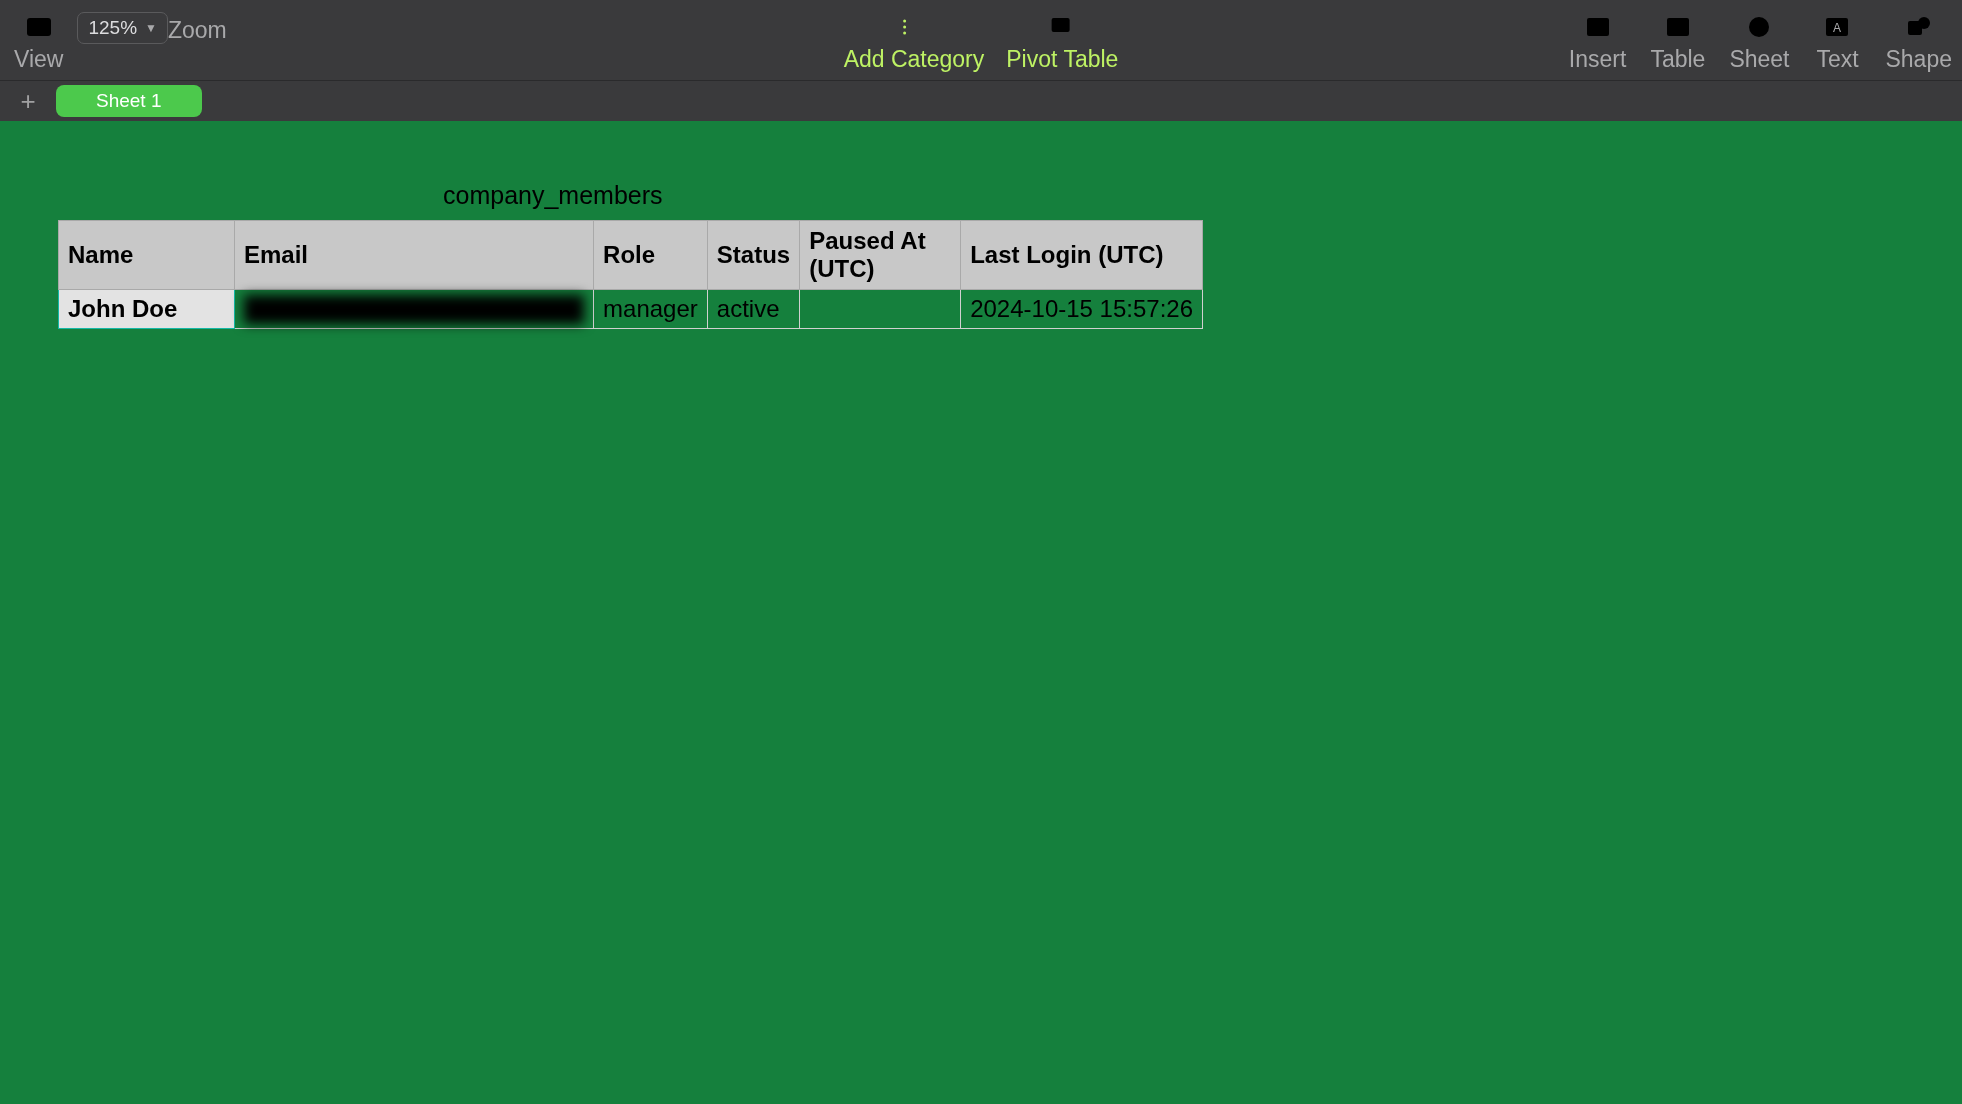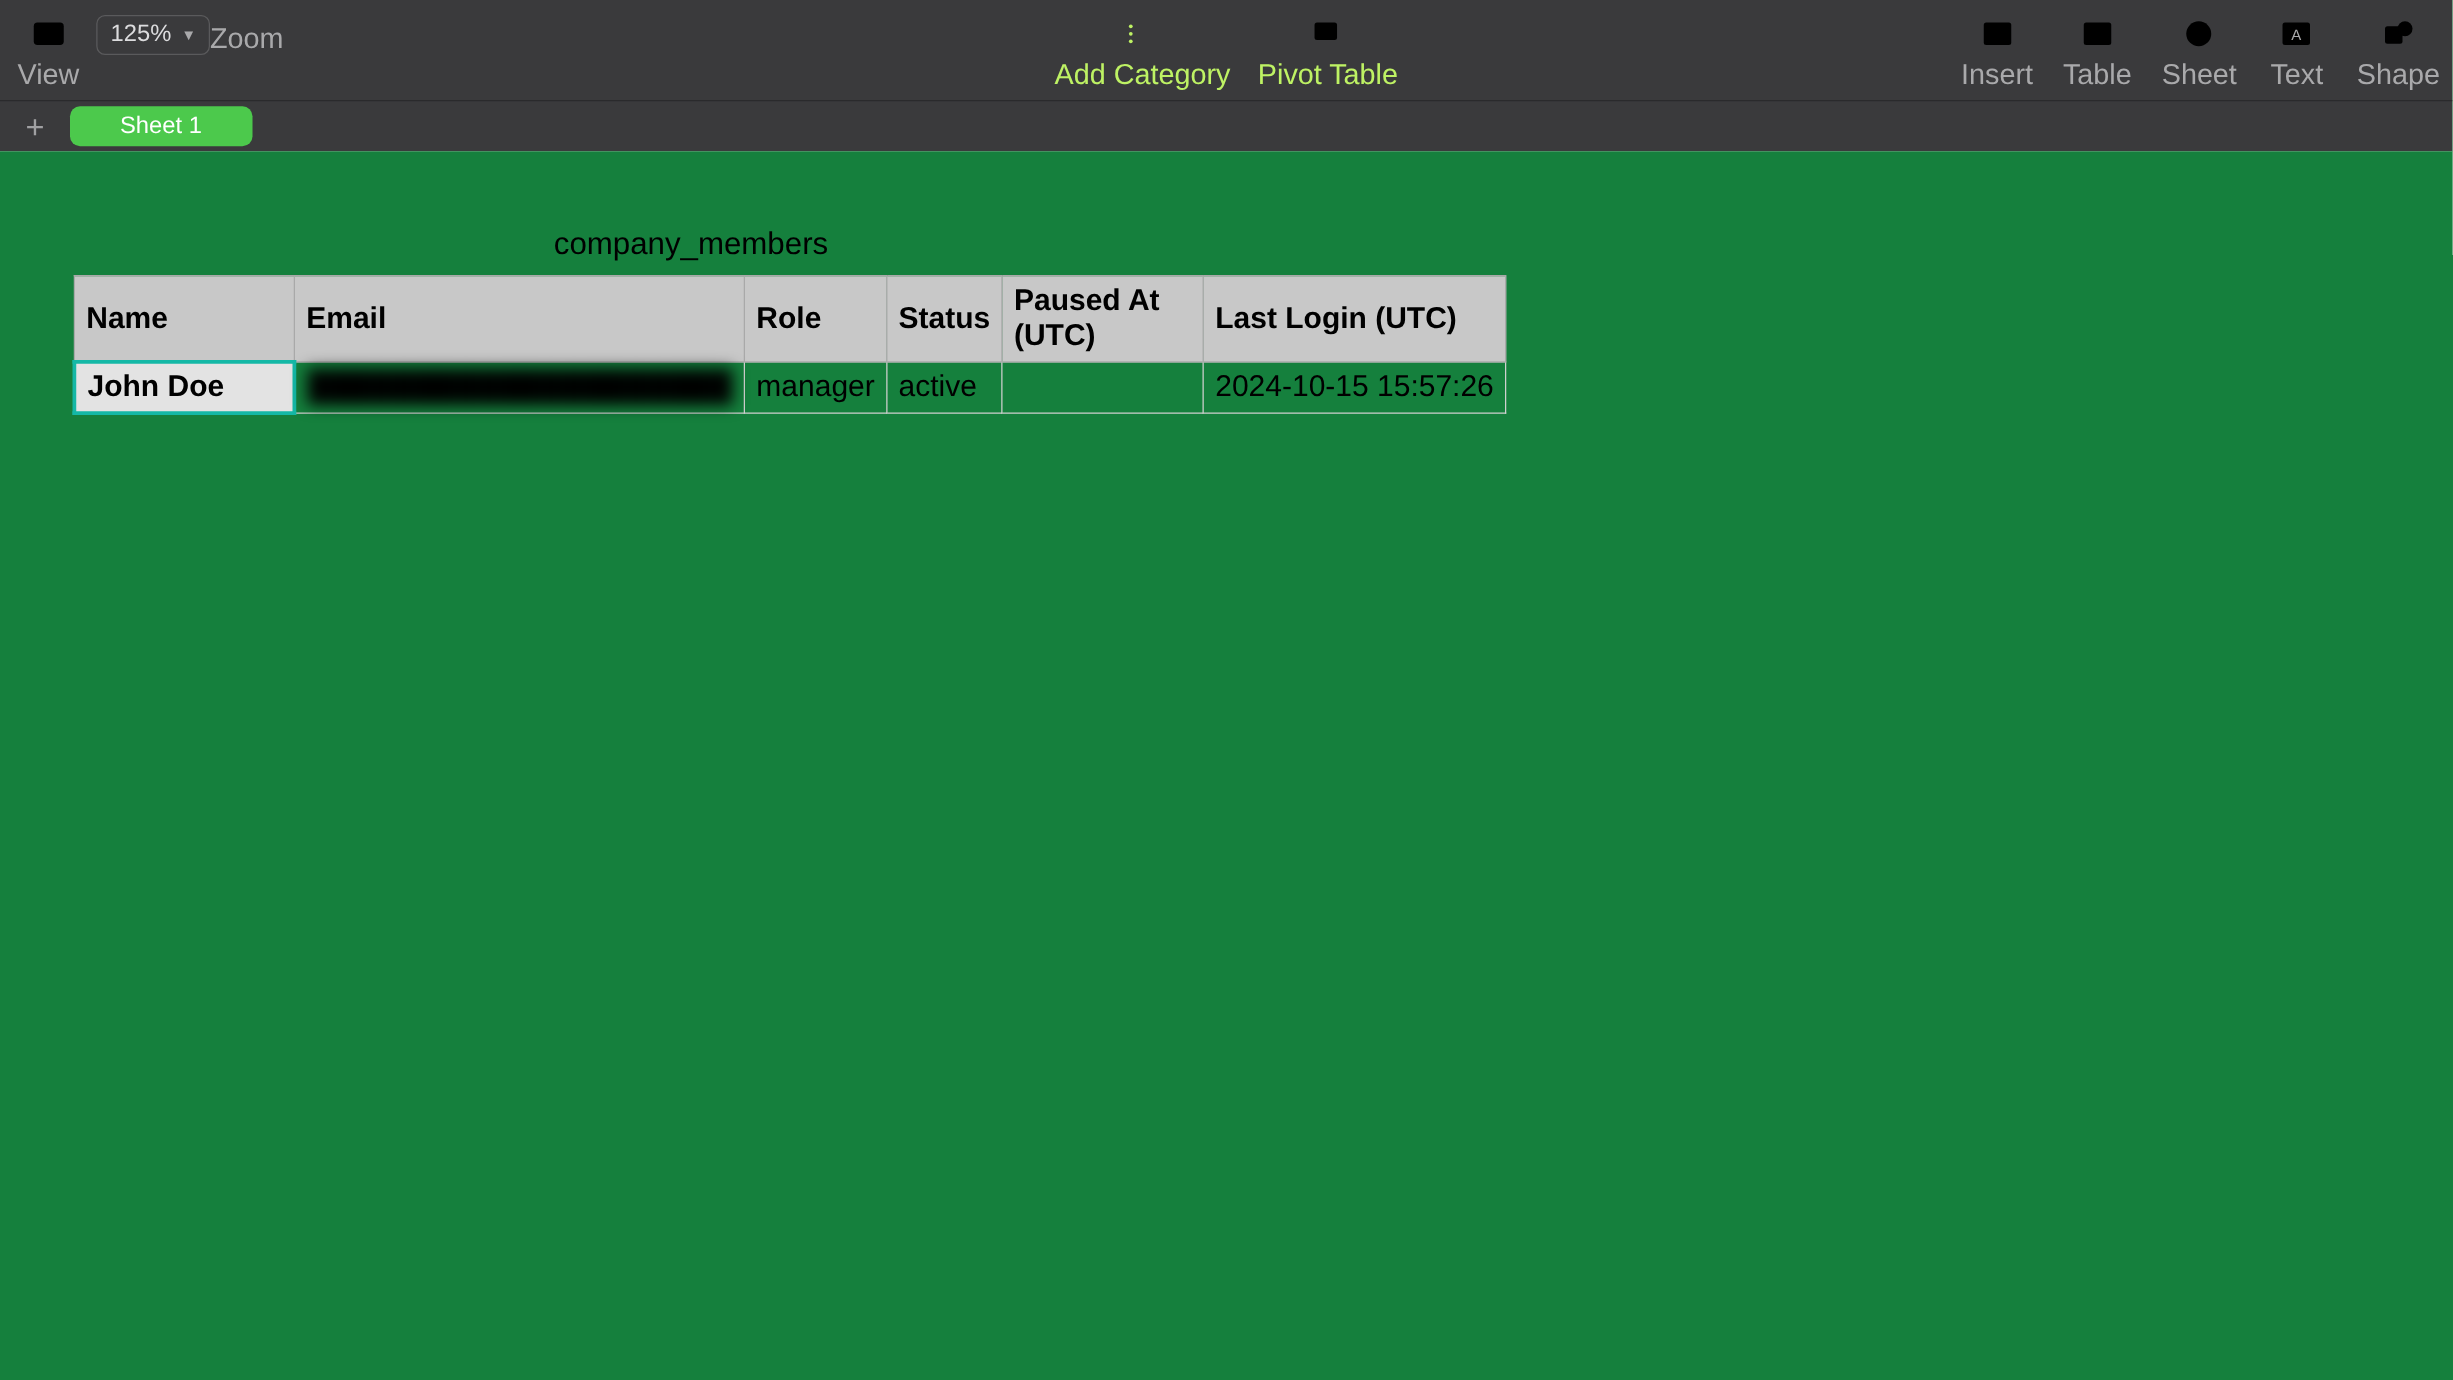--- a/index.html
+++ b/index.html
@@ -112,21 +112,21 @@
     table.data td {
       padding: 5px 9px;
       border: 1px solid #d0d0d0;
       color: #000;
       vertical-align: middle;
       white-space: nowrap;
     }
     table.data tr td.rowhead {
       background: #e3e3e3;
       font-weight: 700;
-      border: 3px solid #14b8a6;
+      border: 1px solid #14b8a6;
     }
     .blur {
       filter: blur(6px);
       user-select: none;
     }
     .col-name  { width: 176px; }
     .col-email { width: 271px; }
     .col-role  { width: 98px; }
     .col-status{ width: 71px; }
     .col-paused{ width: 161px; }

